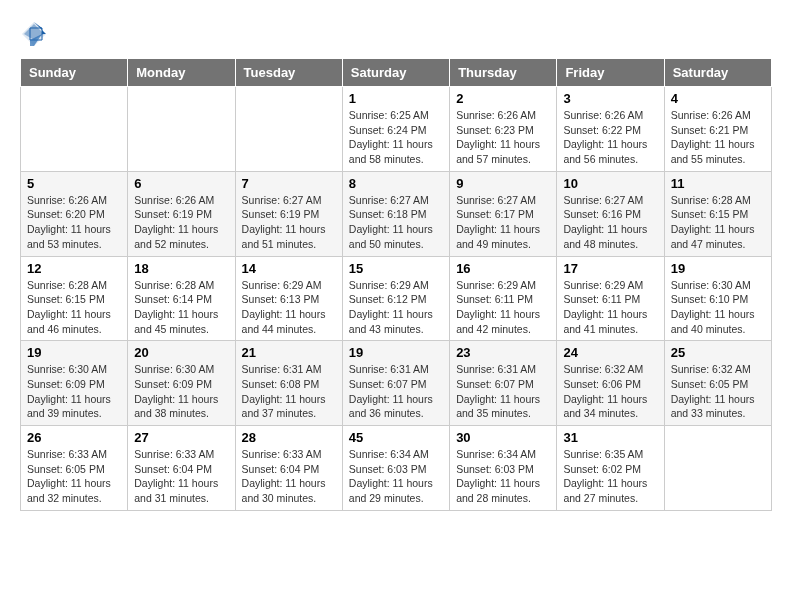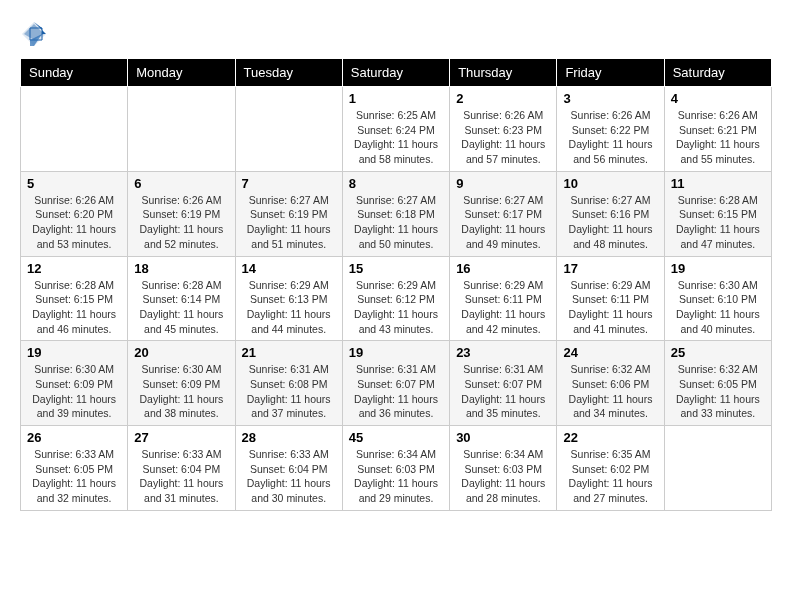--- a/index.html
+++ b/index.html
@@ -43,26 +43,26 @@
     .location {
       font-size: 14px;
       color: #444;
     }
     table {
       width: 100%;
       border-collapse: collapse;
       font-size: 11px;
     }
     thead tr th {
-      background-color: #000000;
+      background-color: #737373;
       color: #fff;
       text-align: left;
       padding: 6px 8px;
       font-size: 13px;
-      font-weight: normal;
+      font-weight: bold;
       border: 1px solid #fff;
     }
     tbody tr td {
       border: 1px solid #ccc;
       vertical-align: top;
       padding: 4px 6px;
       min-height: 70px;
       height: 80px;
       width: 14.28%;
       background: #fff;
@@ -73,21 +73,20 @@
     .day-num {
       font-size: 13px;
       font-weight: bold;
       display: block;
       margin-bottom: 2px;
     }
     .day-info {
       font-size: 10.5px;
       color: #333;
       line-height: 1.4;
-      text-align: center;
     }
     .empty { background: #fff !important; }
   </style>
 </head>
 <body>
 
 <div class="header">
   <div class="logo">
     <svg class="logo-icon" viewBox="0 0 28 28" xmlns="http://www.w3.org/2000/svg">
       <polygon points="14,2 26,14 14,26 2,14" fill="#1a5fa8" opacity="0.15"></polygon>
@@ -336,21 +335,21 @@
 and 29 minutes.</div>
         </td>
         <td>
           <span class="day-num">30</span>
           <div class="day-info" style="white-space: pre-line;">Sunrise: 6:34 AM
 Sunset: 6:03 PM
 Daylight: 11 hours
 and 28 minutes.</div>
         </td>
         <td>
-          <span class="day-num">22</span>
+          <span class="day-num">31</span>
           <div class="day-info" style="white-space: pre-line;">Sunrise: 6:35 AM
 Sunset: 6:02 PM
 Daylight: 11 hours
 and 27 minutes.</div>
         </td>
         <td class="empty"></td>
       </tr>
     </tbody>
 </table>
 

